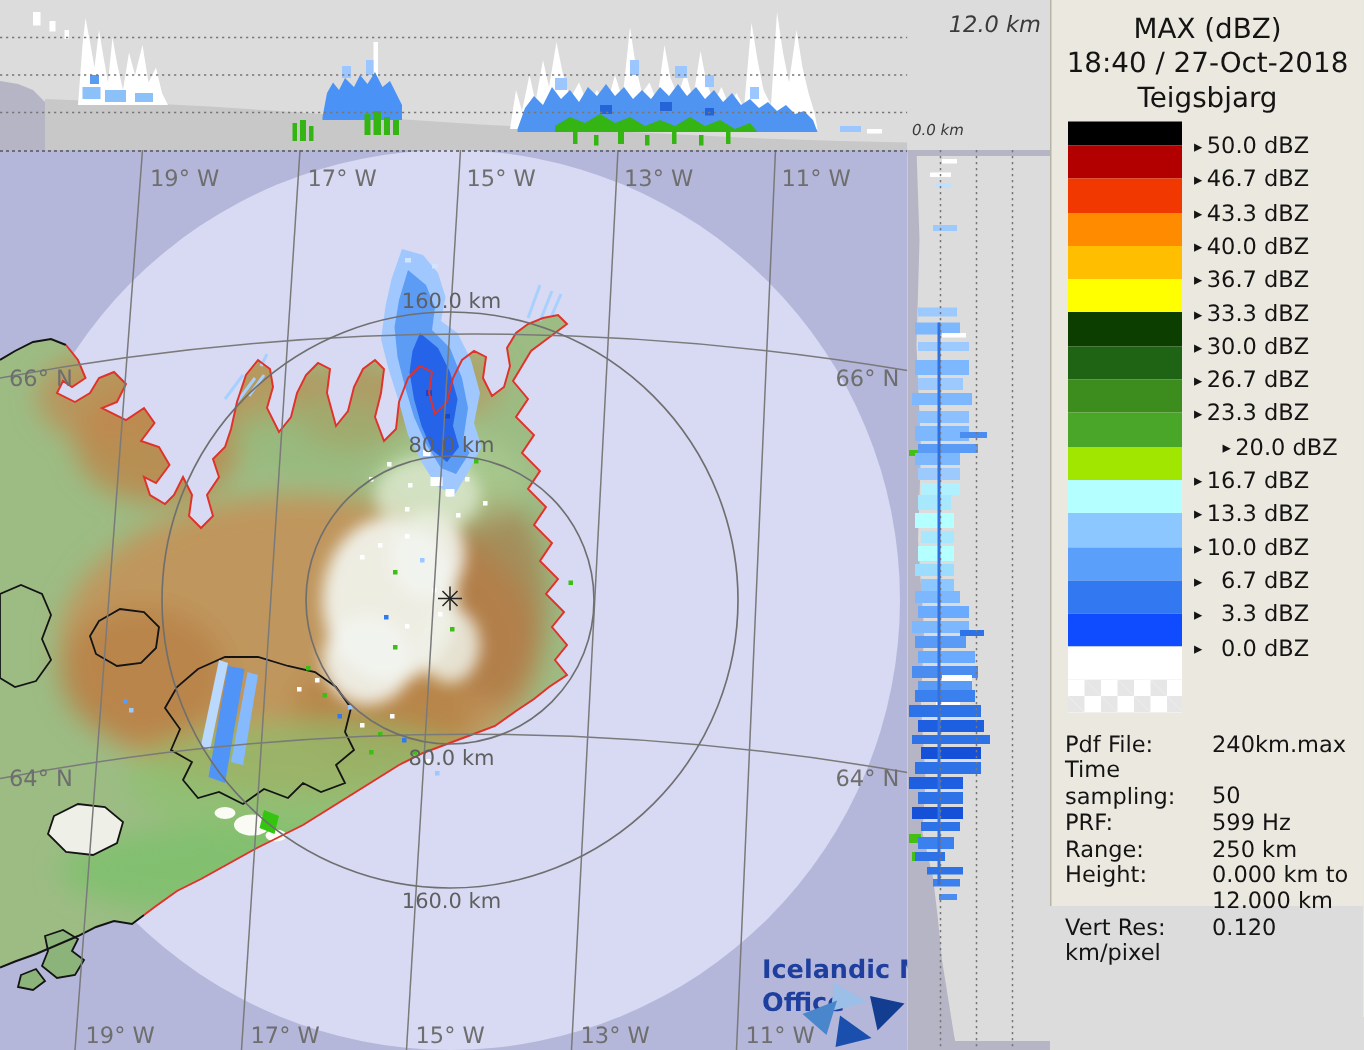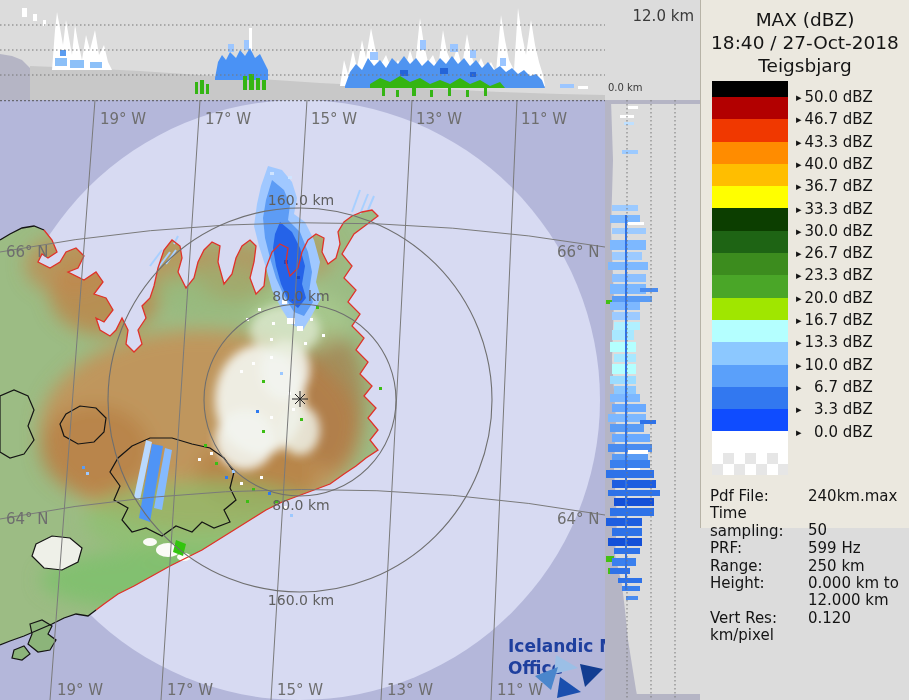--- a/index.html
+++ b/index.html
@@ -2,24 +2,24 @@
 <html><head>
 <meta charset="utf-8">
 <style>
   html,body{margin:0;padding:0;background:#fff;}
   #app{position:relative;width:909px;height:700px;overflow:hidden;
        font-family:"DejaVu Sans","Liberation Sans",sans-serif;background:#dcdcdc;}
   svg{display:block;position:absolute;}
   #top-profile{left:0;top:0;}
   #map-svg{left:0;top:100px;}
   #right-profile{left:605px;top:100px;}
-  #corner-box{position:absolute;left:605px;top:0;width:95px;height:100px;background:#dcdcdc;}
+  #corner-box{position:absolute;left:605px;top:0;width:95px;height:100px;background:#dcdcdc;font-style:italic;}
   #corner-box .axis-max{position:absolute;top:7px;right:6px;font-size:15px;color:#3a3a3a;}
   #corner-box .axis-min{position:absolute;bottom:7px;left:3px;font-size:10px;color:#3a3a3a;}
-  #legend-panel{position:absolute;left:700px;top:0;width:209px;height:528px;
+  #legend-panel{position:absolute;left:700px;top:0;width:209px;height:604px;
      background:#ebe8df;border-left:1px solid #b7b3a7;box-sizing:border-box;color:#141414;}
   #legend-title{margin-top:8px;text-align:center;font-size:18.5px;line-height:23px;}
   #scale-wrap{position:absolute;left:11px;top:81px;width:195px;}
   #swatch-col{position:absolute;left:0;top:0;width:76px;}
   #swatch-col .band{width:76px;}
   .checker{background-color:#fff;
      background-image:linear-gradient(45deg,#e6e6e6 25%,transparent 25%,transparent 75%,#e6e6e6 75%),
                       linear-gradient(45deg,#e6e6e6 25%,transparent 25%,transparent 75%,#e6e6e6 75%);
      background-size:22px 22px;background-position:0 0,11px 11px;}
   #scale-labels{position:absolute;left:84px;top:0;width:110px;}
@@ -378,21 +378,21 @@
       <div id="scale-labels">
           <div class="scale-label" style="top: 7px;"><span class="arr">▸</span><span>50.0 dBZ</span></div>
           <div class="scale-label" style="top: 29.3px;"><span class="arr">▸</span><span>46.7 dBZ</span></div>
           <div class="scale-label" style="top: 51.6px;"><span class="arr">▸</span><span>43.3 dBZ</span></div>
           <div class="scale-label" style="top: 73.9px;"><span class="arr">▸</span><span>40.0 dBZ</span></div>
           <div class="scale-label" style="top: 96.2px;"><span class="arr">▸</span><span>36.7 dBZ</span></div>
           <div class="scale-label" style="top: 118.5px;"><span class="arr">▸</span><span>33.3 dBZ</span></div>
           <div class="scale-label" style="top: 140.8px;"><span class="arr">▸</span><span>30.0 dBZ</span></div>
           <div class="scale-label" style="top: 163.1px;"><span class="arr">▸</span><span>26.7 dBZ</span></div>
           <div class="scale-label" style="top: 185.4px;"><span class="arr">▸</span><span>23.3 dBZ</span></div>
-          <div class="scale-label" style="top: 207.7px;"><span class="arr">▸</span><span>20.0 dBZ</span></div>
+          <div class="scale-label" style="top: 207.7px; margin-left: 19px;"><span class="arr">▸</span><span>20.0 dBZ</span></div>
           <div class="scale-label" style="top: 230px;"><span class="arr">▸</span><span>16.7 dBZ</span></div>
           <div class="scale-label" style="top: 252.3px;"><span class="arr">▸</span><span>13.3 dBZ</span></div>
           <div class="scale-label" style="top: 274.6px;"><span class="arr">▸</span><span>10.0 dBZ</span></div>
           <div class="scale-label" style="top: 296.9px;"><span class="arr">▸</span><span>  6.7 dBZ</span></div>
           <div class="scale-label" style="top: 319.2px;"><span class="arr">▸</span><span>  3.3 dBZ</span></div>
           <div class="scale-label" style="top: 341.5px;"><span class="arr">▸</span><span>  0.0 dBZ</span></div>
         </div>
     </div>
     <div id="meta-block">
         <div class="meta-row"><span class="ml">Pdf File:</span><span>240km.max</span></div>

